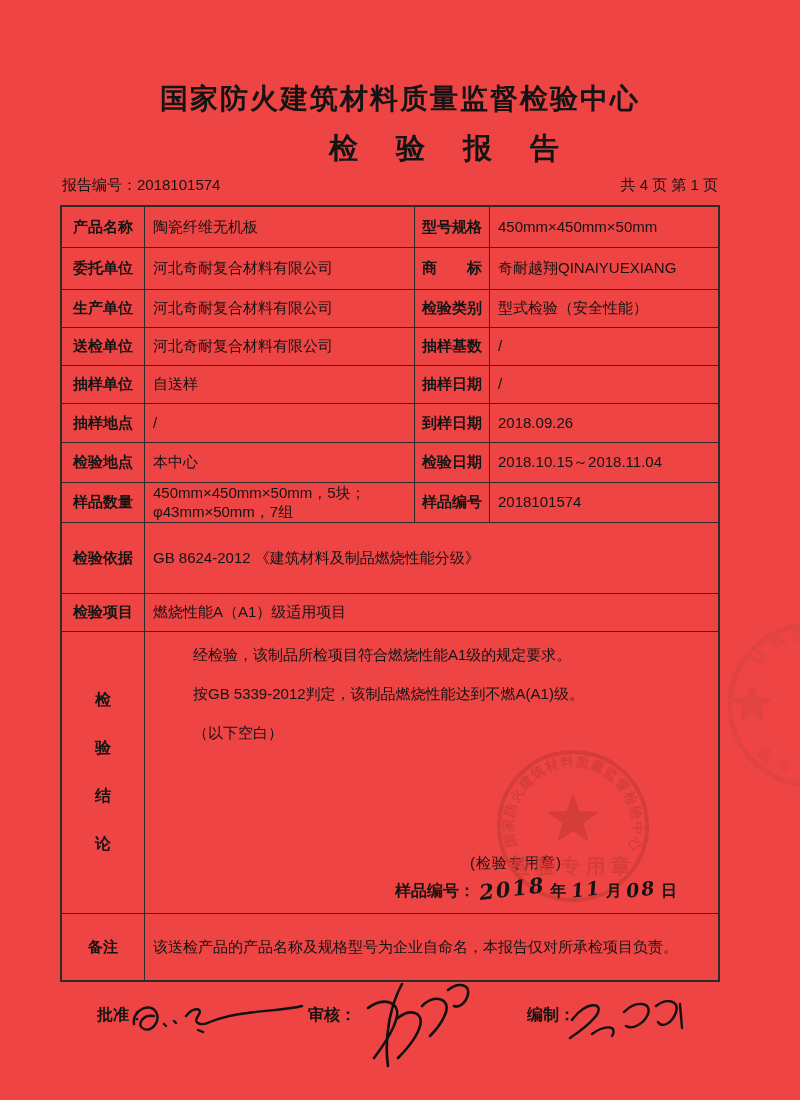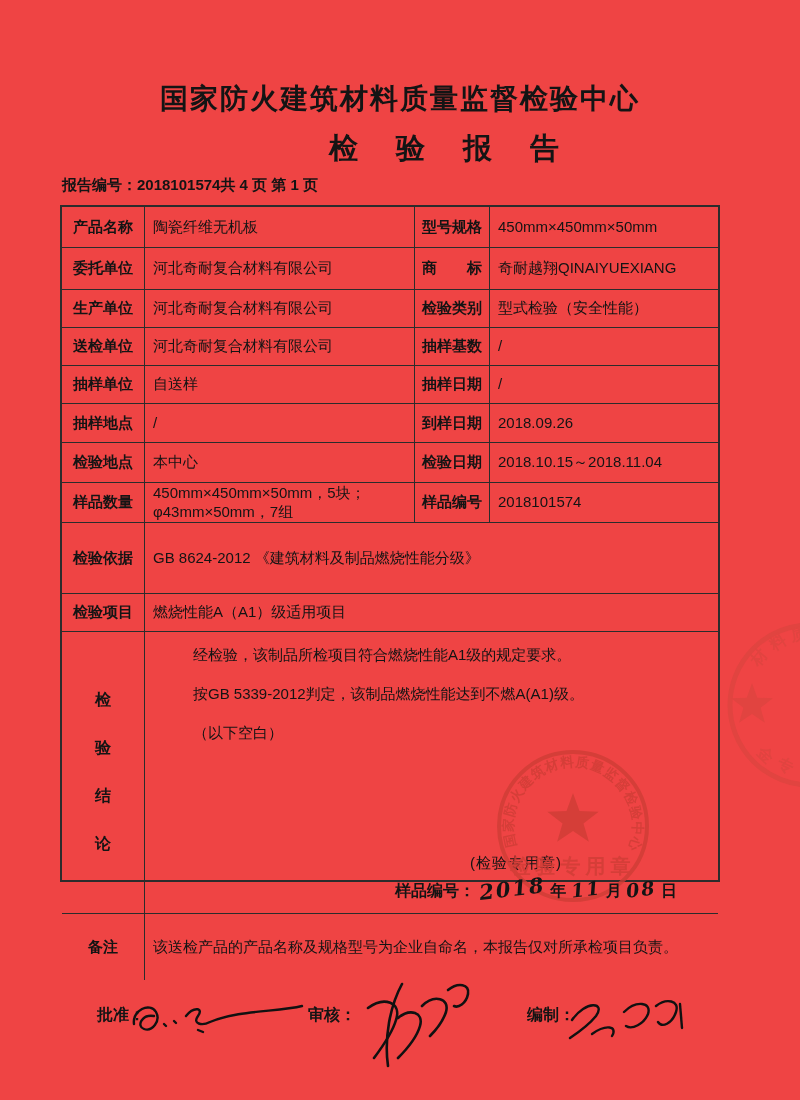--- a/index.html
+++ b/index.html
@@ -6,24 +6,24 @@
   .page{
     position:relative;width:800px;height:1100px;background:#ef4444;
     font-family:"Liberation Sans","DejaVu Sans",sans-serif;color:#141414;overflow:hidden;
   }
   
   .title1{position:absolute;top:80px;left:0;width:100%;text-align:center;
     font-size:28px;font-weight:bold;letter-spacing:2px;}
   .title2{position:absolute;top:129px;left:0;width:100%;text-align:center;
     font-size:29px;font-weight:bold;letter-spacing:15px;text-indent:15px;padding-left:44px;}
   .meta{position:absolute;top:176px;left:62px;width:656px;display:flex;
-    font-size:15px;font-weight:700;}
+    justify-content:space-between;font-size:15px;font-weight:400;}
   
   .tbl{
-    position:absolute;left:60px;top:205px;width:660px;height:677px;
+    position:absolute;left:60px;top:205px;width:660px;height:777px;
     box-sizing:border-box;border:2px solid #2c2c2c;
     display:grid;
     grid-template-columns:83px 270px 75px 228px;
     grid-template-rows:41px 42px 38px 38px 38px 39px 40px 40px 71px 38px 282px 66px;
   }
   .cell{box-sizing:border-box;border-right:1px solid #2c2c2c;border-bottom:1px solid #2c2c2c;
     display:flex;align-items:center;overflow:hidden;}
   .cell.last{border-right:none;}
   .cell.bottom{border-bottom:none;}
   .lbl{justify-content:center;font-weight:bold;font-size:15px;white-space:pre;}

